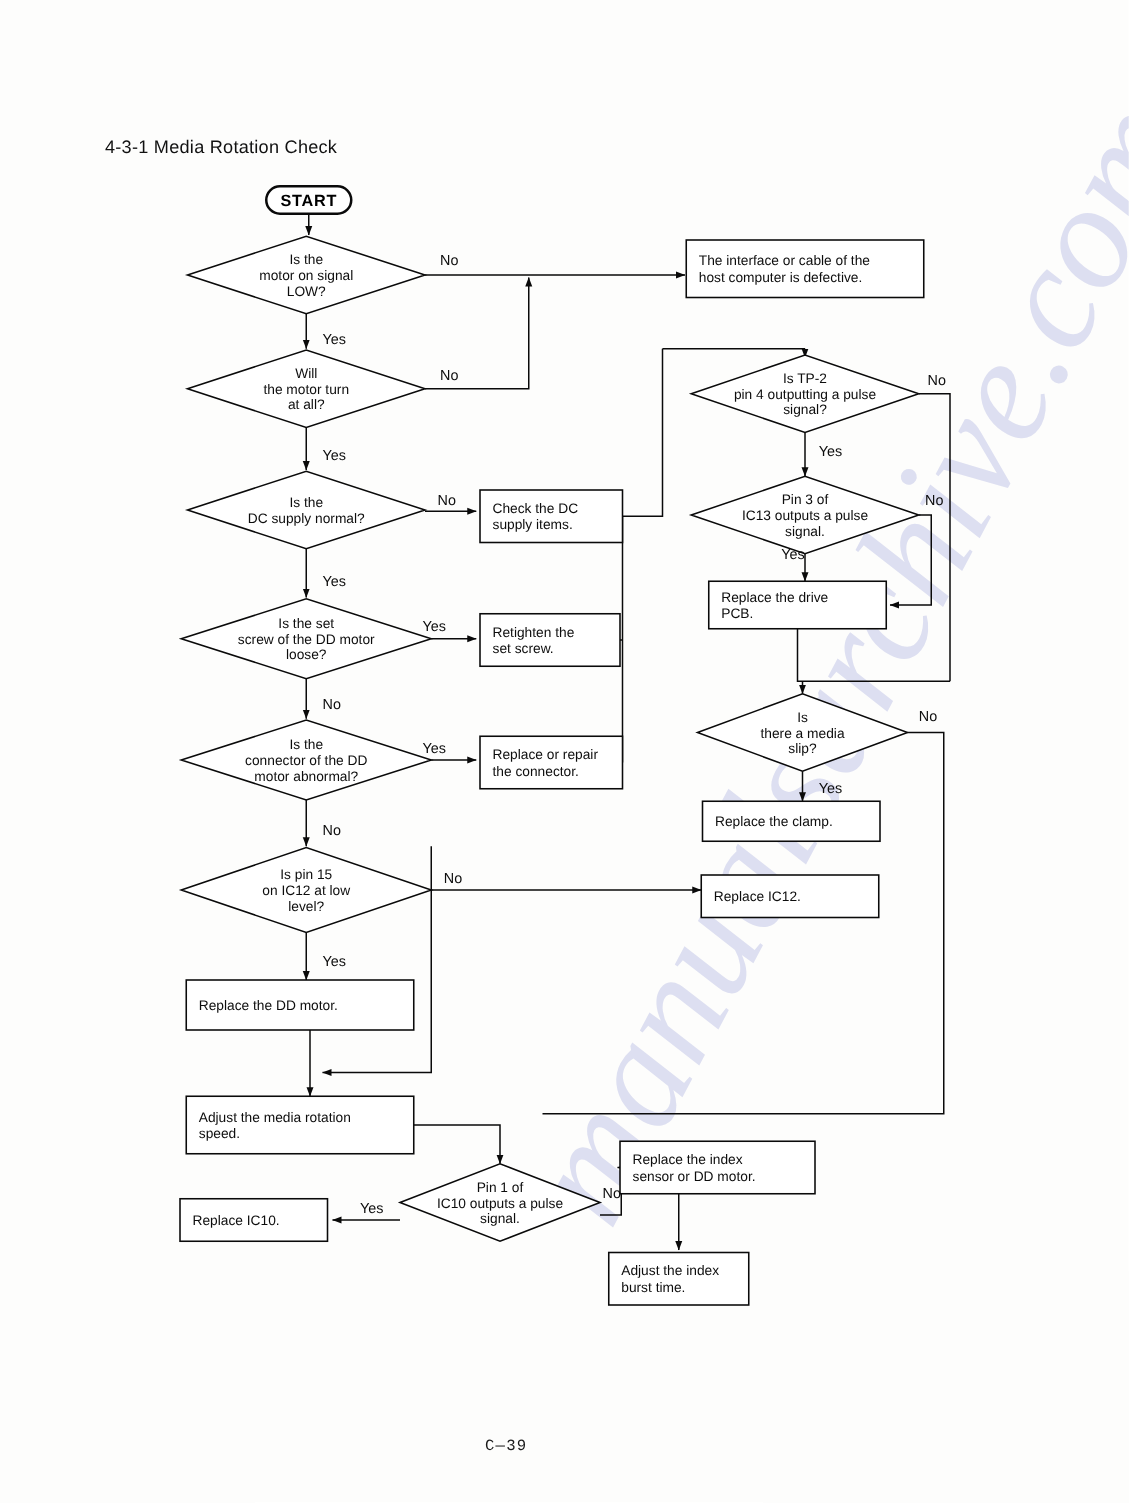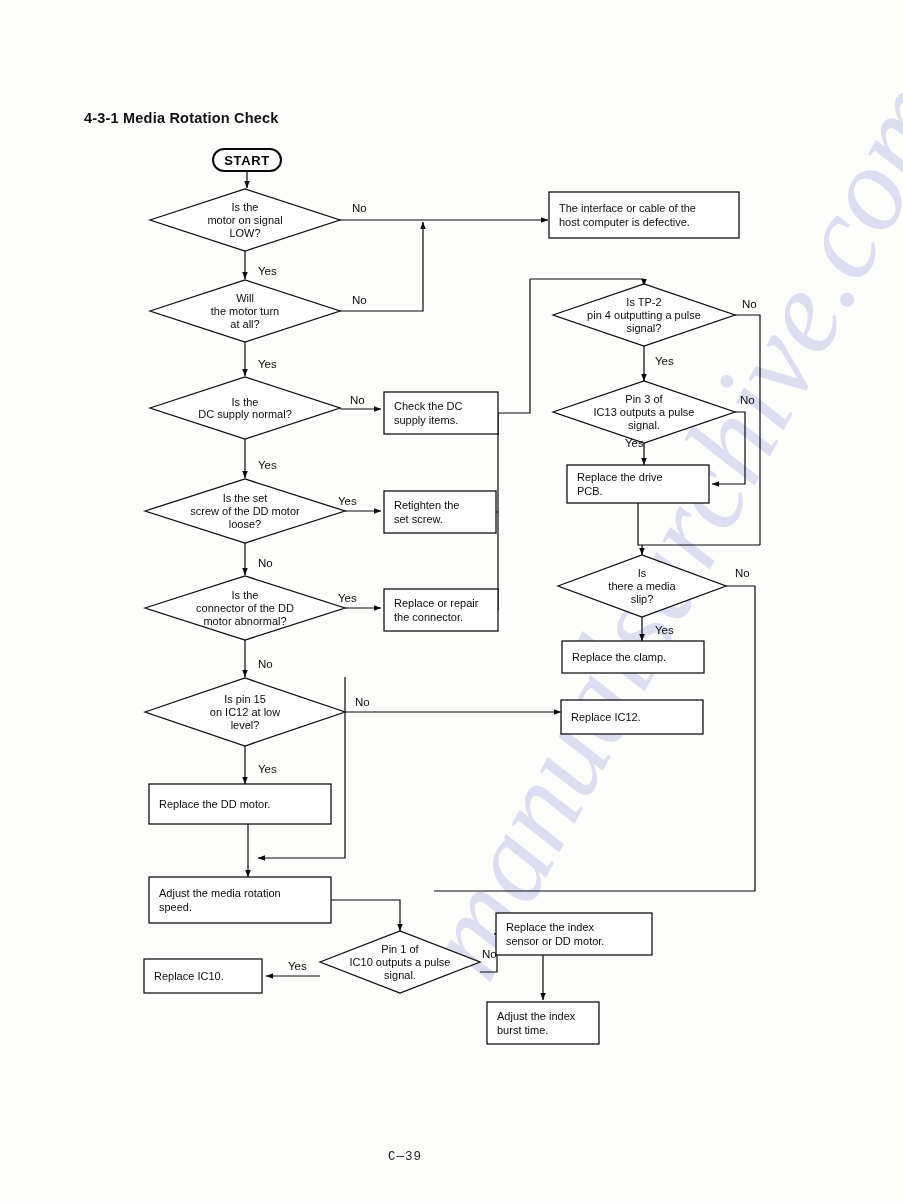--- a/index.html
+++ b/index.html
@@ -19,21 +19,21 @@
     position: relative;
     width: 903px;
     height: 1202px;
     background: #fdfdfc;
   }
   #section-heading {
     position: absolute;
     left: 84px;
     top: 110px;
     font-size: 14.5px;
-    font-weight: bold;
+    font-weight: normal;
     letter-spacing: 0.2px;
     color: #111111;
     white-space: nowrap;
   }
   #page-footer {
     position: absolute;
     left: 0;
     top: 1150px;
     width: 810px;
     text-align: center;

